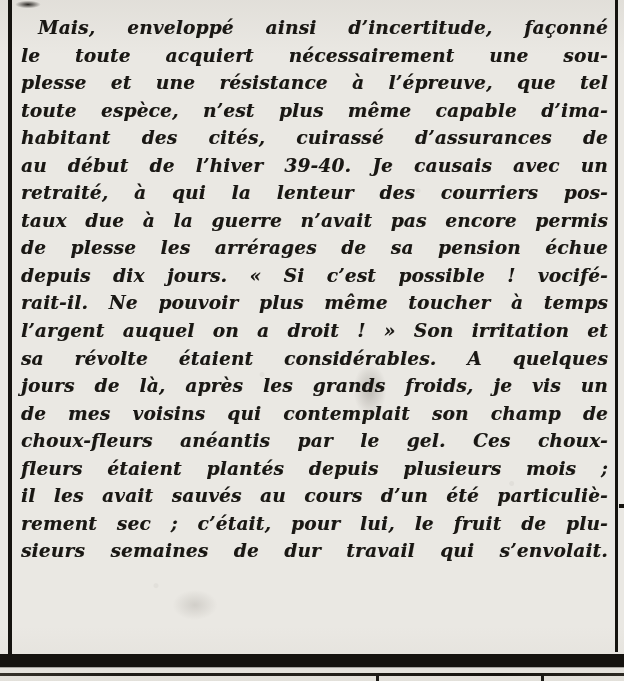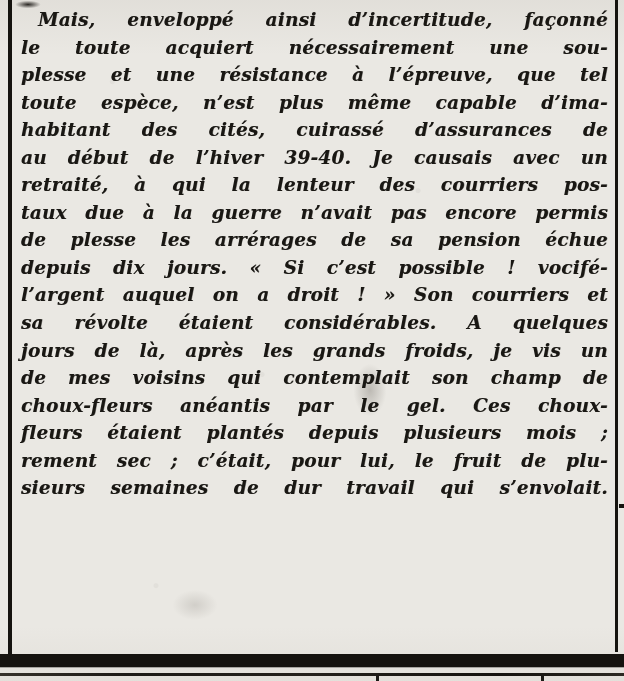--- a/index.html
+++ b/index.html
@@ -60,21 +60,21 @@
     background: radial-gradient(closest-side, rgba(70,64,56,0.28), rgba(70,64,56,0) 75%);
   }
   .smudge-low {
     position: absolute; left: 165px; top: 585px; width: 60px; height: 40px;
     background: radial-gradient(closest-side, rgba(80,74,66,0.16), rgba(80,74,66,0) 75%);
   }
 
   
   .text-column {
     position: absolute;
-    left: 21px; top: 6px;
+    left: 21px; top: 14px;
     width: 587px;
     color: var(--ink, #191713);
   }
   .text-line {
     height: 27.55px;
     line-height: 27.55px;
     font-style: italic;
     font-weight: bold;
     font-size: 18.5px;
     letter-spacing: 0.2px;
@@ -104,26 +104,28 @@
     <div class="text-line first">Mais, enveloppé ainsi d’incertitude, façonné</div>
     <div class="text-line">le toute acquiert nécessairement une sou-</div>
     <div class="text-line">plesse et une résistance à l’épreuve, que tel</div>
     <div class="text-line">toute espèce, n’est plus même capable d’ima-</div>
     <div class="text-line">habitant des cités, cuirassé d’assurances de</div>
     <div class="text-line">au début de l’hiver 39-40. Je causais avec un</div>
     <div class="text-line">retraité, à qui la lenteur des courriers pos-</div>
     <div class="text-line">taux due à la guerre n’avait pas encore permis</div>
     <div class="text-line">de plesse les arrérages de sa pension échue</div>
     <div class="text-line">depuis dix jours. « Si c’est possible ! vocifé-</div>
-    <div class="text-line">l’argent auquel on a droit ! » Son courriers et</div>
+    <div class="text-line">rait-il. Ne pouvoir plus même toucher à temps</div>
+    <div class="text-line">l’argent auquel on a droit ! » Son irritation et</div>
     <div class="text-line">sa révolte étaient considérables. A quelques</div>
     <div class="text-line">jours de là, après les grands froids, je vis un</div>
     <div class="text-line">de mes voisins qui contemplait son champ de</div>
     <div class="text-line">choux-fleurs anéantis par le gel. Ces choux-</div>
     <div class="text-line">fleurs étaient plantés depuis plusieurs mois ;</div>
+    <div class="text-line">il les avait sauvés au cours d’un été particuliè-</div>
     <div class="text-line">rement sec ; c’était, pour lui, le fruit de plu-</div>
     <div class="text-line">sieurs semaines de dur travail qui s’envolait.</div>
   </div>
 
   <div class="bar-bottom"></div>
   <div class="line-bottom"></div>
   <div class="tick-a"></div>
   <div class="tick-b"></div>
 
 </div>

